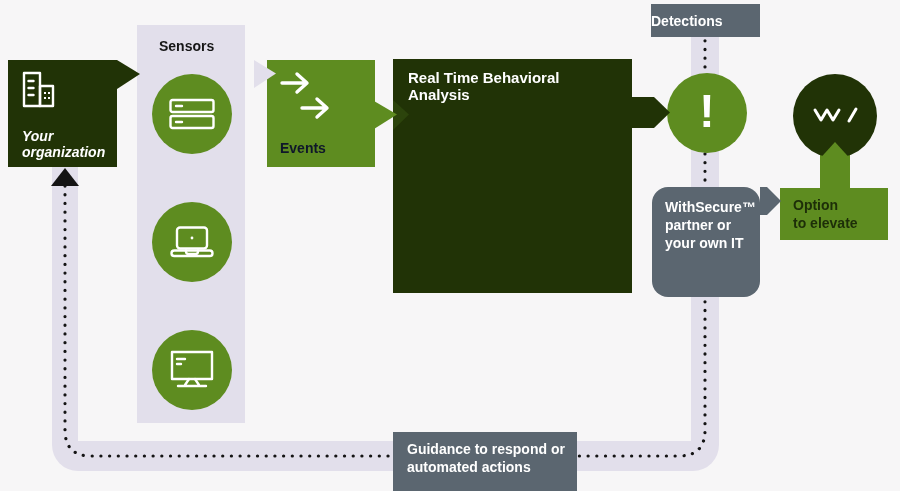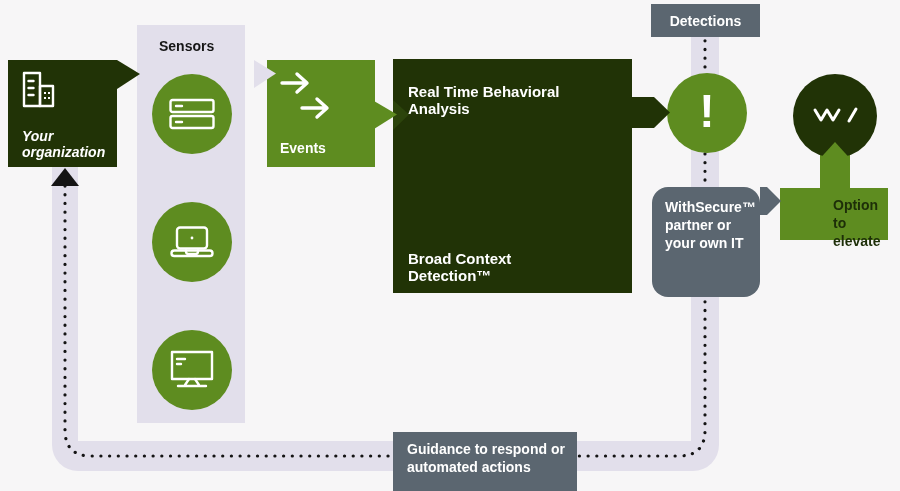--- a/index.html
+++ b/index.html
@@ -18,33 +18,33 @@
   .node{position:absolute;z-index:3;box-sizing:border-box;}
   .label{white-space:pre-line;}
   #org{left:8px;top:60px;width:109px;height:107px;background:#213306;}
   #org .label{position:absolute;left:14px;bottom:7px;font-size:14px;line-height:16px;color:#fff;font-style:italic;}
   #org svg{position:absolute;left:13px;top:11px;}
   #sensors-title{left:150px;top:38px;font-size:14px;color:#161616;z-index:3;}
   .sensor-circle{left:152px;width:80px;height:80px;border-radius:50%;background:#5e8c20;
     display:flex;align-items:center;justify-content:center;}
   #sensor-1{top:74px;} #sensor-2{top:202px;} #sensor-3{top:330px;}
   #events{left:267px;top:60px;width:108px;height:107px;background:#5e8c20;}
-  #events .label{position:absolute;left:13px;bottom:11px;font-size:14px;color:#ffffff;}
+  #events .label{position:absolute;left:13px;bottom:11px;font-size:14px;color:#0f172a;}
   #analysis{left:393px;top:59px;width:239px;height:234px;background:#213306;color:#fff;}
-  #analysis .title{position:absolute;left:15px;top:10px;width:180px;font-size:15px;line-height:17px;margin-top:14px;}
+  #analysis .title{position:absolute;left:15px;top:10px;width:180px;font-size:15px;line-height:17px;}
   #analysis .footer{position:absolute;left:15px;bottom:9px;width:180px;font-size:15px;line-height:17px;}
   #detections{left:651px;top:4px;width:109px;height:33px;background:#5b6670;color:#fff;
-    display:flex;align-items:center;justify-content:center;font-size:14px;}
+    display:flex;align-items:center;font-size:14px;}
   #alert{left:667px;top:73px;width:80px;height:80px;border-radius:50%;background:#5e8c20;
     display:flex;align-items:center;justify-content:center;}
   #alert .label{color:#fff;font-size:46px;line-height:46px;padding-bottom:4px;}
   #withsecure{left:652px;top:187px;width:108px;height:110px;background:#5b6670;border-radius:16px;}
   #withsecure .label{position:absolute;left:13px;top:11px;font-size:14px;line-height:18px;color:#fff;}
   #option{left:780px;top:188px;width:108px;height:52px;background:#5e8c20;}
-  #option .label{position:absolute;left:13px;top:8px;font-size:14px;line-height:18px;color:#1d2e08;margin-left:40px;}
+  #option .label{position:absolute;left:13px;top:8px;font-size:14px;line-height:18px;color:#1d2e08;}
   #logo-stem{left:820px;top:146px;width:30px;height:44px;background:#5e8c20;}
   #logo-circle{left:793px;top:74px;width:84px;height:84px;border-radius:50%;background:#213306;
     display:flex;align-items:center;justify-content:center;}
   #guidance{left:393px;top:432px;width:184px;height:63px;background:#5b6670;}
   #guidance .label{position:absolute;left:14px;top:8px;font-size:14px;line-height:18px;color:#fff;}
   #arrows-layer{position:absolute;left:0;top:0;z-index:4;pointer-events:none;}
   .icon-stroke{stroke:#fff;fill:none;stroke-width:2.4;stroke-linecap:round;stroke-linejoin:round;}
 </style>
 </head>
 <body>
@@ -117,22 +117,20 @@
         <path d="M15,23 H39 M30,14 L40,23 L30,32"></path>
         <path d="M35,48 H59 M50,39 L60,48 L50,57"></path>
       </g>
     </svg>
     <div class="label">Events</div>
   </div>
 
   <div class="node" id="analysis">
     <div class="title label">Real Time Behavioral
 Analysis</div>
-    <div class="footer label">Broad Context
-Detection™</div>
   </div>
 
   <div class="node" id="detections">
     <span class="label">Detections</span>
   </div>
 
   <div class="node" id="alert">
     <span class="label">!</span>
   </div>
 

